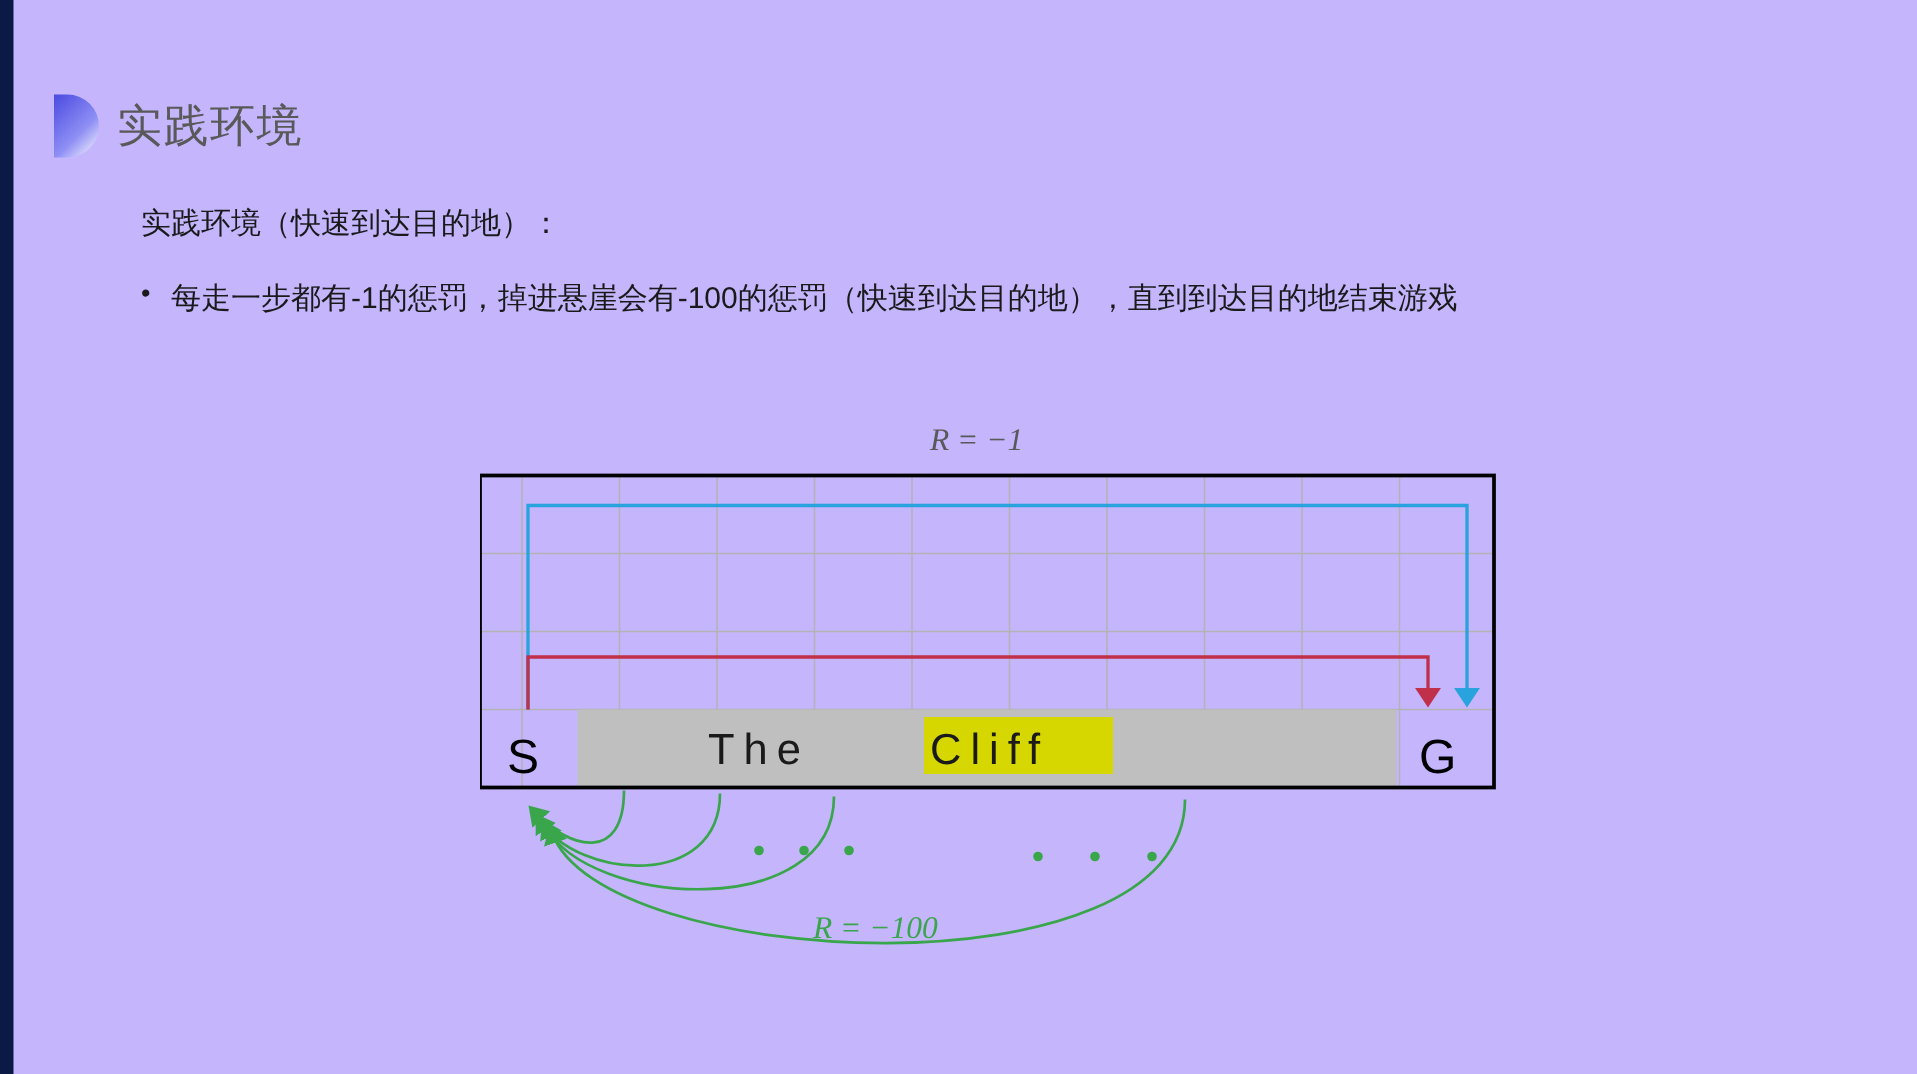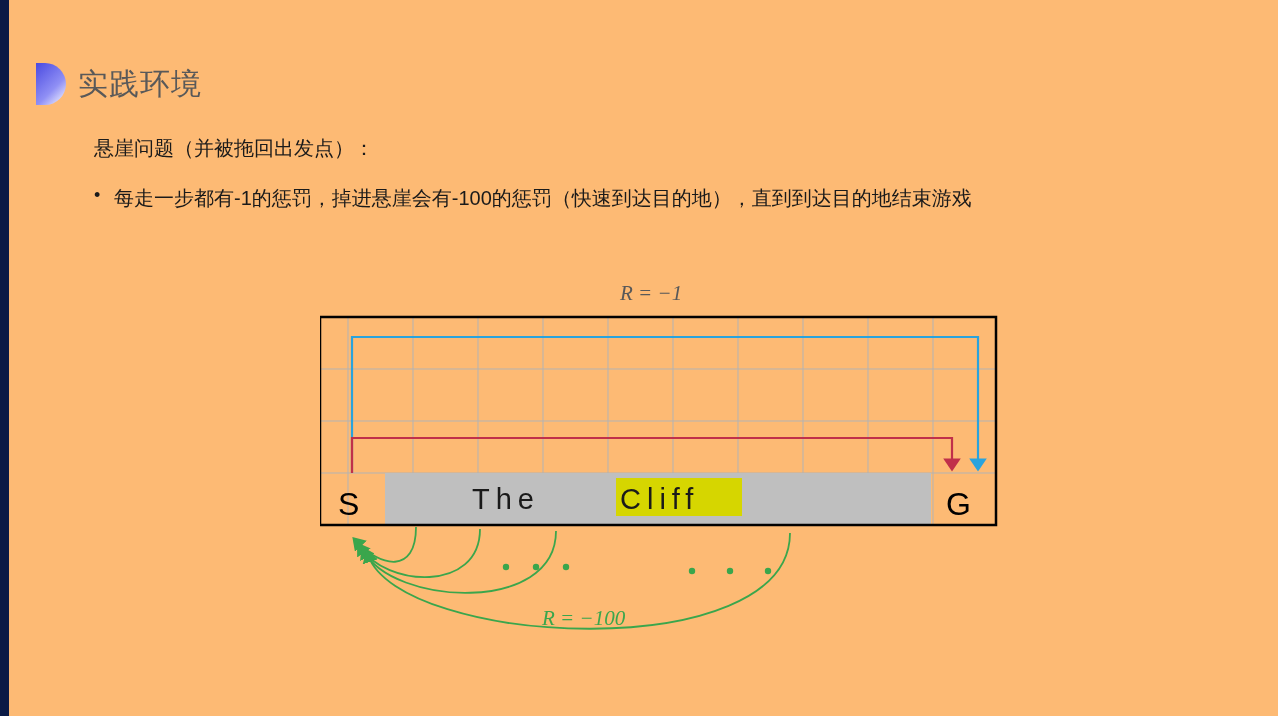--- a/index.html
+++ b/index.html
@@ -12,21 +12,21 @@
     height: 716px;
     position: relative;
     font-family: "Liberation Sans", sans-serif;
     overflow: hidden;
   }
   .slide {
     position: absolute;
     left: 0; top: 0;
     width: 1278px;
     height: 716px;
-    background: #fdba74;
+    background: #c4b5fd;
   }
   .left-bar {
     position: absolute;
     left: 0; top: 0;
     width: 9px;
     height: 716px;
     background: #0b1a45;
   }
   
   .title-bullet {
@@ -97,21 +97,21 @@
 <div class="slide">
 
   <div class="left-bar"></div>
 
   <div class="title-bullet">
     <div class="half"></div>
   </div>
 
   <div class="slide-title">实践环境</div>
 
-  <div class="subtitle">悬崖问题（并被拖回出发点）：</div>
+  <div class="subtitle">实践环境（快速到达目的地）：</div>
 
   <div class="bullet-row">
     <span class="bullet-dot">•</span><span class="bullet-text">每走一步都有-1的惩罚，掉进悬崖会有-100的惩罚（快速到达目的地），直到到达目的地结束游戏</span>
   </div>
 
   <div class="figure">
     <svg width="720" height="400" viewBox="0 0 720 400" xmlns="http://www.w3.org/2000/svg">
       <defs>
         <marker id="arrBlue" markerWidth="8" markerHeight="8" refX="3" refY="4" orient="auto">
           <path d="M0,0 L6,4 L0,8 z" fill="#29a3dd"></path>

